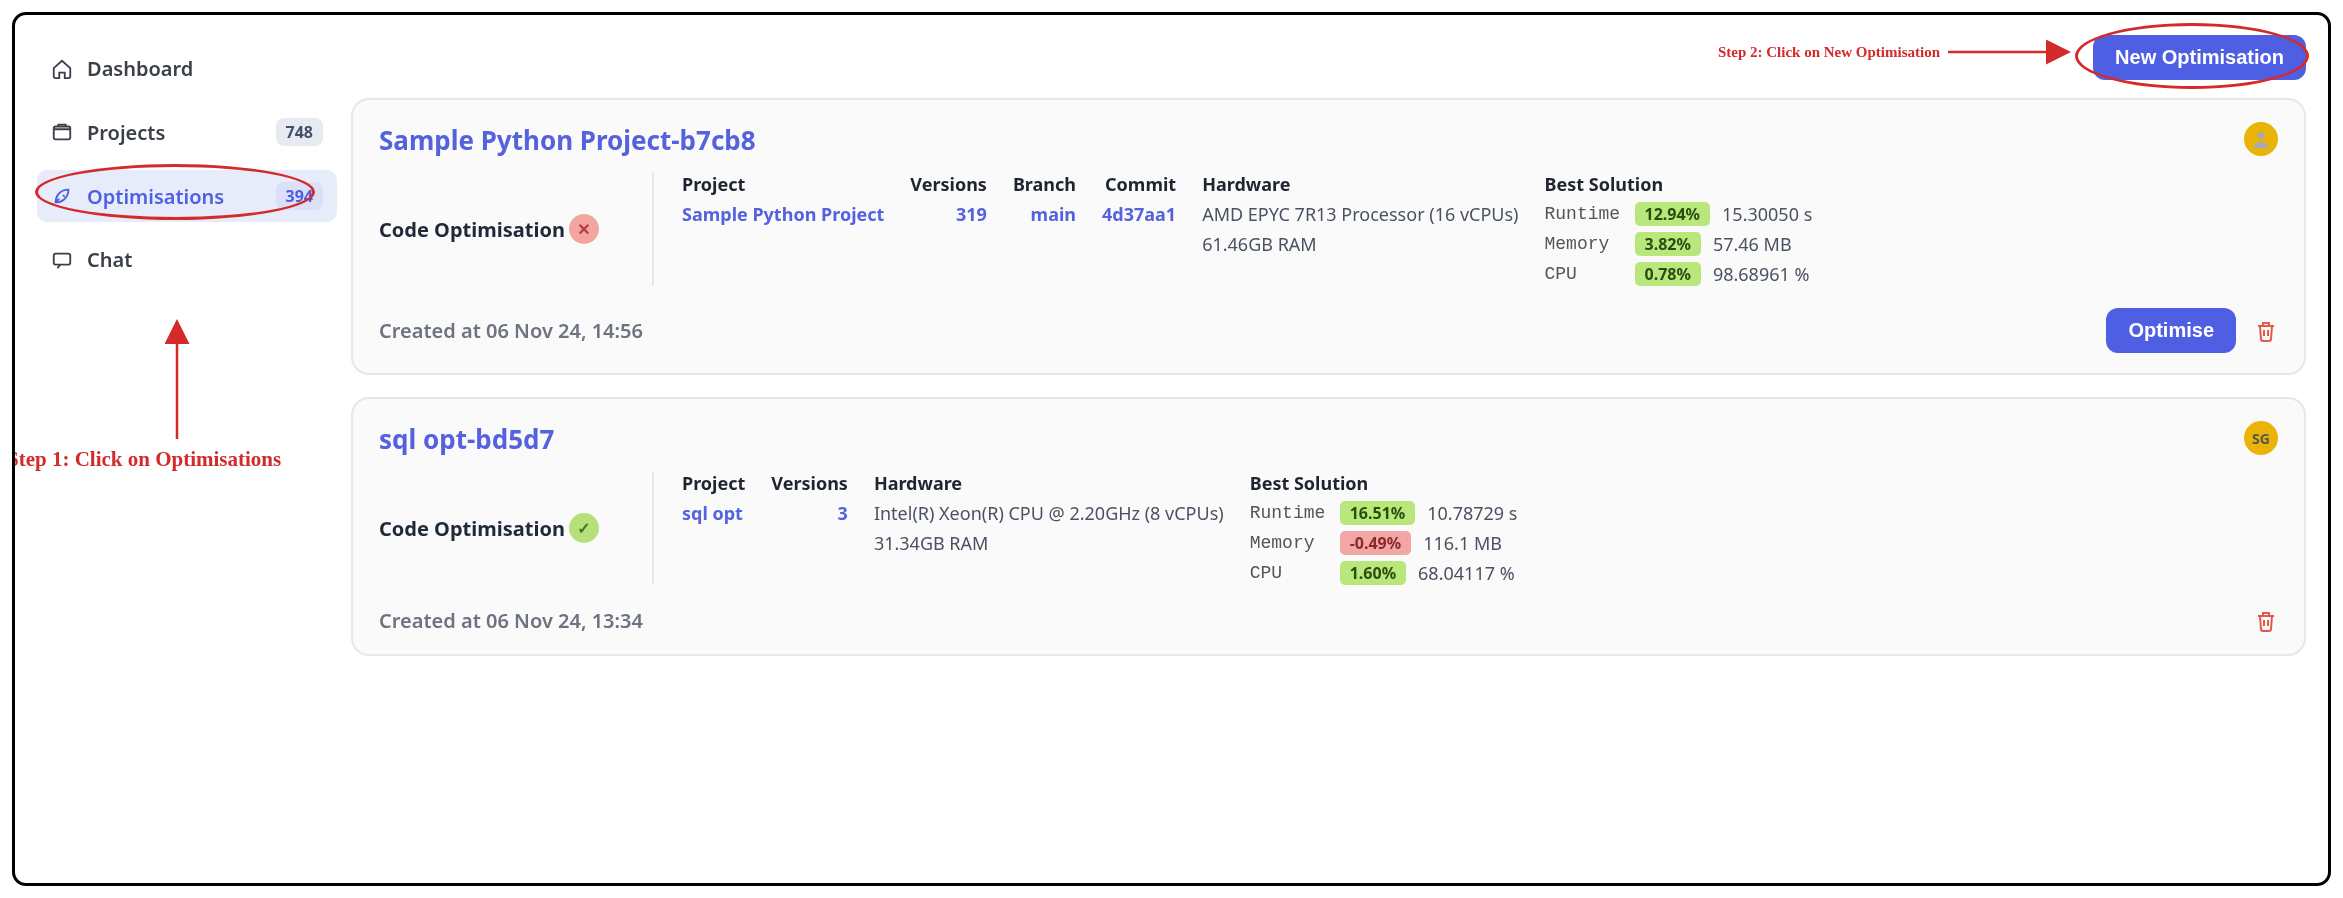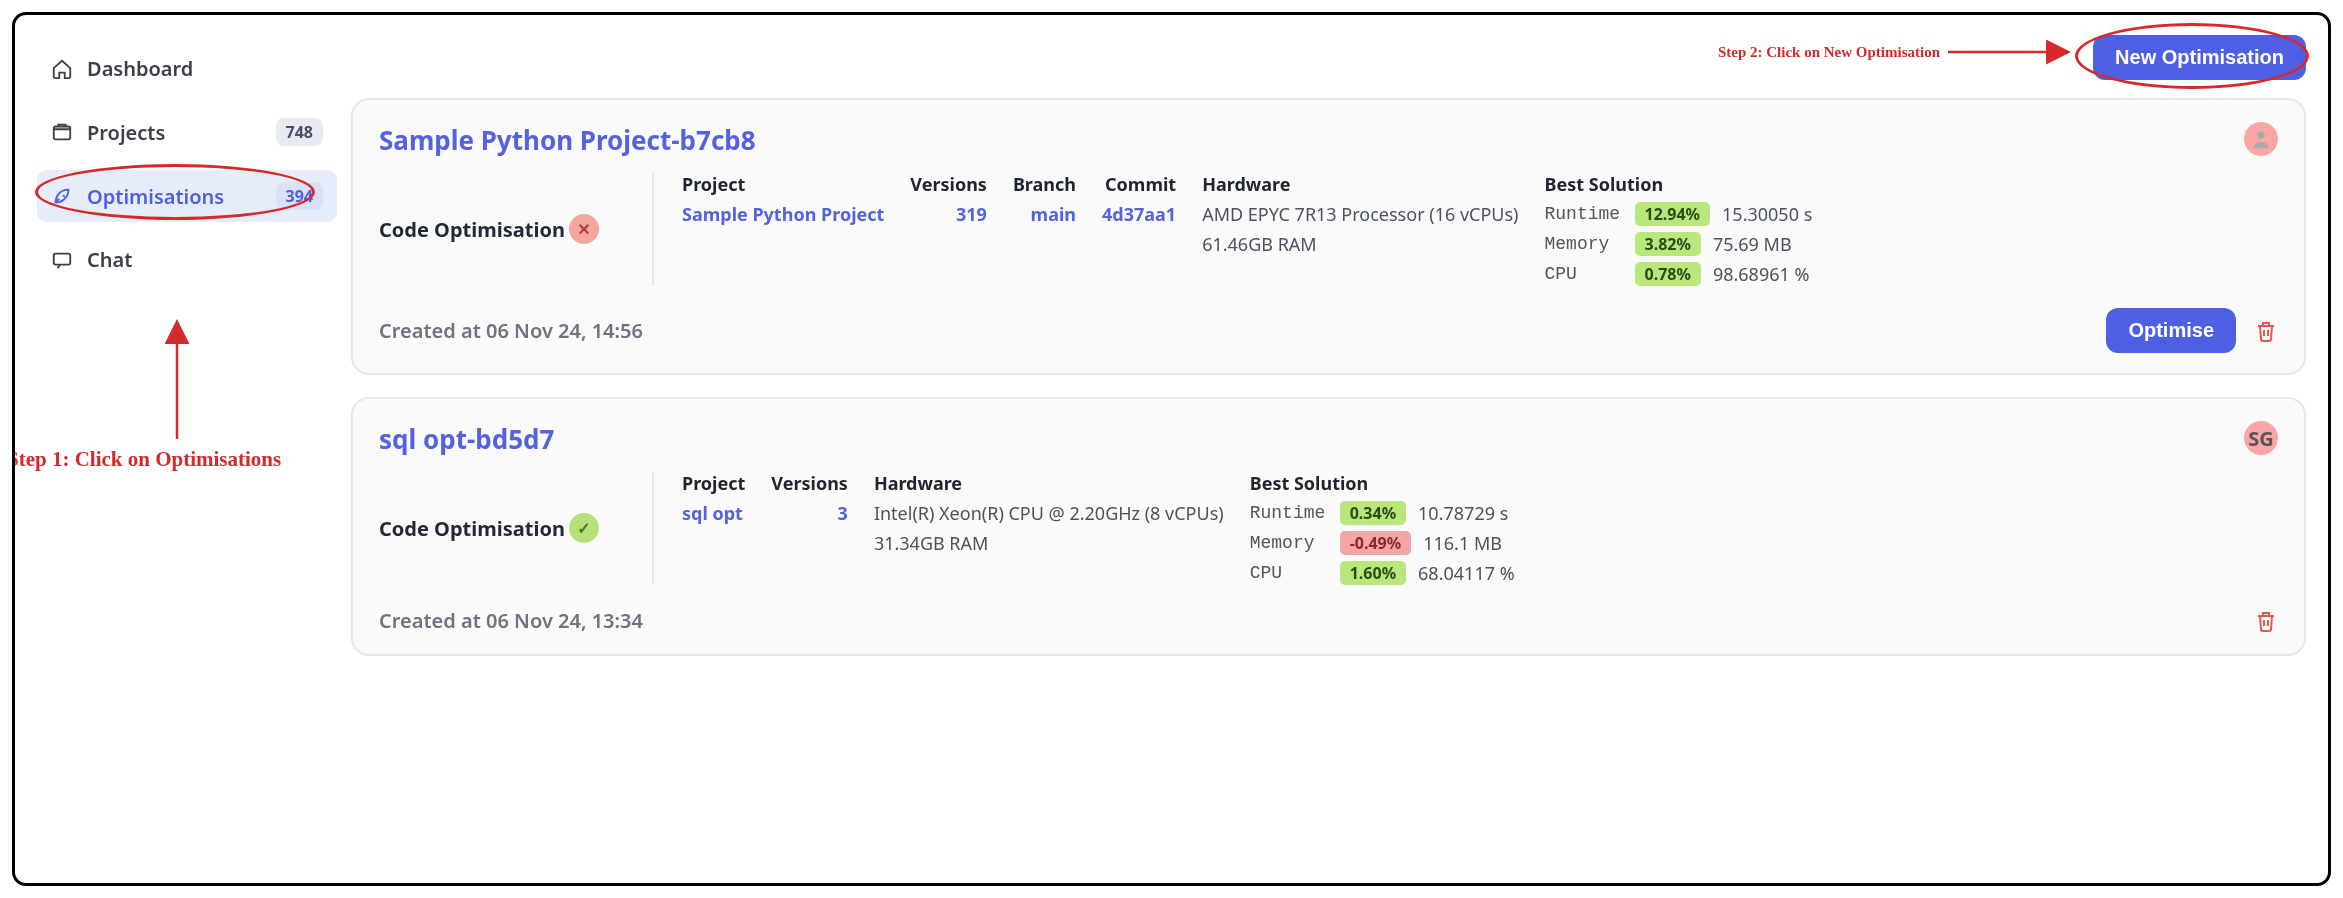--- a/index.html
+++ b/index.html
@@ -122,22 +122,22 @@
     border: 2px solid var(--border);
     border-radius: 18px;
     padding: 22px 26px 20px 26px;
     margin-bottom: 22px;
     background: var(--card-bg);
     position:relative;
   }
   .card-title-row { display:flex; align-items:flex-start; justify-content:space-between; }
   .card-title { color: var(--link); font-size: 26px; font-weight:700; }
   .avatar {
-    width:34px; height:34px; border-radius:50%; background:#fca5a5; color:#555;
-    display:flex; align-items:center; justify-content:center; font-size:20px; font-weight:700;
+    width:34px; height:34px; border-radius:50%; background:#eab308; color:#555;
+    display:flex; align-items:center; justify-content:center; font-size:14px; font-weight:700;
   }
   .card-body {
     display:flex;
     align-items:stretch;
     gap: 28px;
     margin-top: 14px;
   }
   .type-col {
     display:flex; align-items:center; gap:4px; min-width: 245px;
     font-size:20px; font-weight:700;
@@ -301,21 +301,21 @@
             <div class="meta-col">
               <span class="meta-head">Best Solution</span>
               <div class="sol-row">
                 <span class="sol-label">Runtime</span>
                 <span class="pct pct-green">12.94%</span>
                 <span class="meta-val">15.30050 s</span>
               </div>
               <div class="sol-row">
                 <span class="sol-label">Memory</span>
                 <span class="pct pct-green">3.82%</span>
-                <span class="meta-val">75.69 MB</span>
+                <span class="meta-val">57.46 MB</span>
               </div>
               <div class="sol-row">
                 <span class="sol-label">CPU</span>
                 <span class="pct pct-green">0.78%</span>
                 <span class="meta-val">98.68961 %</span>
               </div>
             </div>
           </div>
         </div>
         <div class="card-footer">
@@ -353,21 +353,21 @@
             </div>
             <div class="meta-col">
               <span class="meta-head">Hardware</span>
               <span class="meta-val">Intel(R) Xeon(R) CPU @ 2.20GHz (8 vCPUs)</span>
               <span class="meta-val">31.34GB RAM</span>
             </div>
             <div class="meta-col">
               <span class="meta-head">Best Solution</span>
               <div class="sol-row">
                 <span class="sol-label">Runtime</span>
-                <span class="pct pct-green">0.34%</span>
+                <span class="pct pct-green">16.51%</span>
                 <span class="meta-val">10.78729 s</span>
               </div>
               <div class="sol-row">
                 <span class="sol-label">Memory</span>
                 <span class="pct pct-red">-0.49%</span>
                 <span class="meta-val">116.1 MB</span>
               </div>
               <div class="sol-row">
                 <span class="sol-label">CPU</span>
                 <span class="pct pct-green">1.60%</span>

